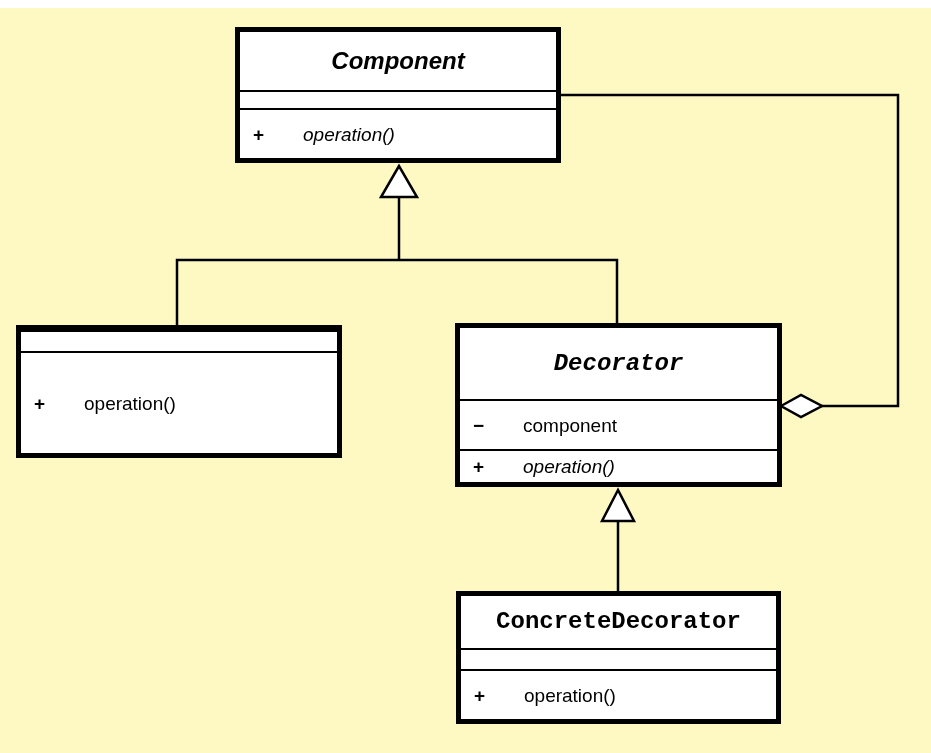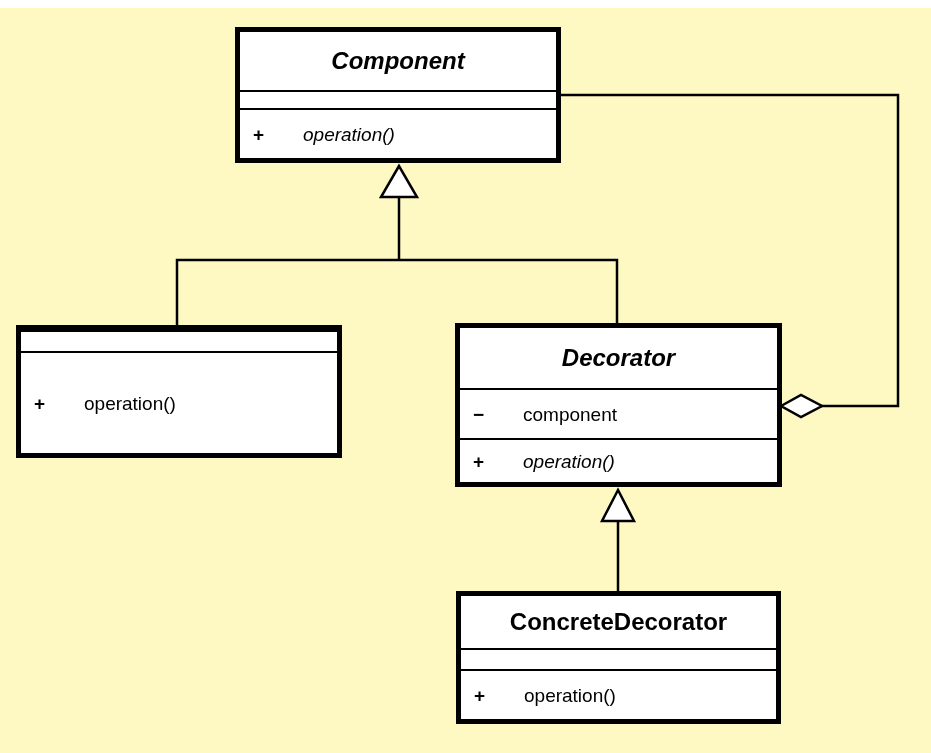--- a/index.html
+++ b/index.html
@@ -55,26 +55,26 @@
   #cls-component .sec-title { height: 58px; }
   #cls-component .sec-attrs { height: 18px; }
 
   
   #cls-concrete-component { left: 16px; top: 317px; width: 326px; height: 133px; }
   #cls-concrete-component .sec-title { height: 53px; }
   #cls-concrete-component .sec-attrs { height: 21px; }
 
   
   #cls-decorator { left: 455px; top: 315px; width: 327px; height: 164px; }
-  #cls-decorator .sec-title { height: 60px; }
+  #cls-decorator .sec-title { height: 71px; font-family: Liberation Mono, monospace; }
   #cls-decorator .sec-attrs { height: 50px; }
 
   
   #cls-concrete-decorator { left: 456px; top: 583px; width: 325px; height: 133px; }
-  #cls-concrete-decorator .sec-title { height: 52px; }
+  #cls-concrete-decorator .sec-title { height: 52px; font-family: Liberation Mono, monospace; }
   #cls-concrete-decorator .sec-attrs { height: 21px; }
 </style>
 </head>
 <body>
 
 <div class="canvas">
 
   <svg class="connectors" viewBox="0 0 931 753" aria-hidden="true">
 
     <g stroke="#000000" stroke-width="2.5" fill="none">

